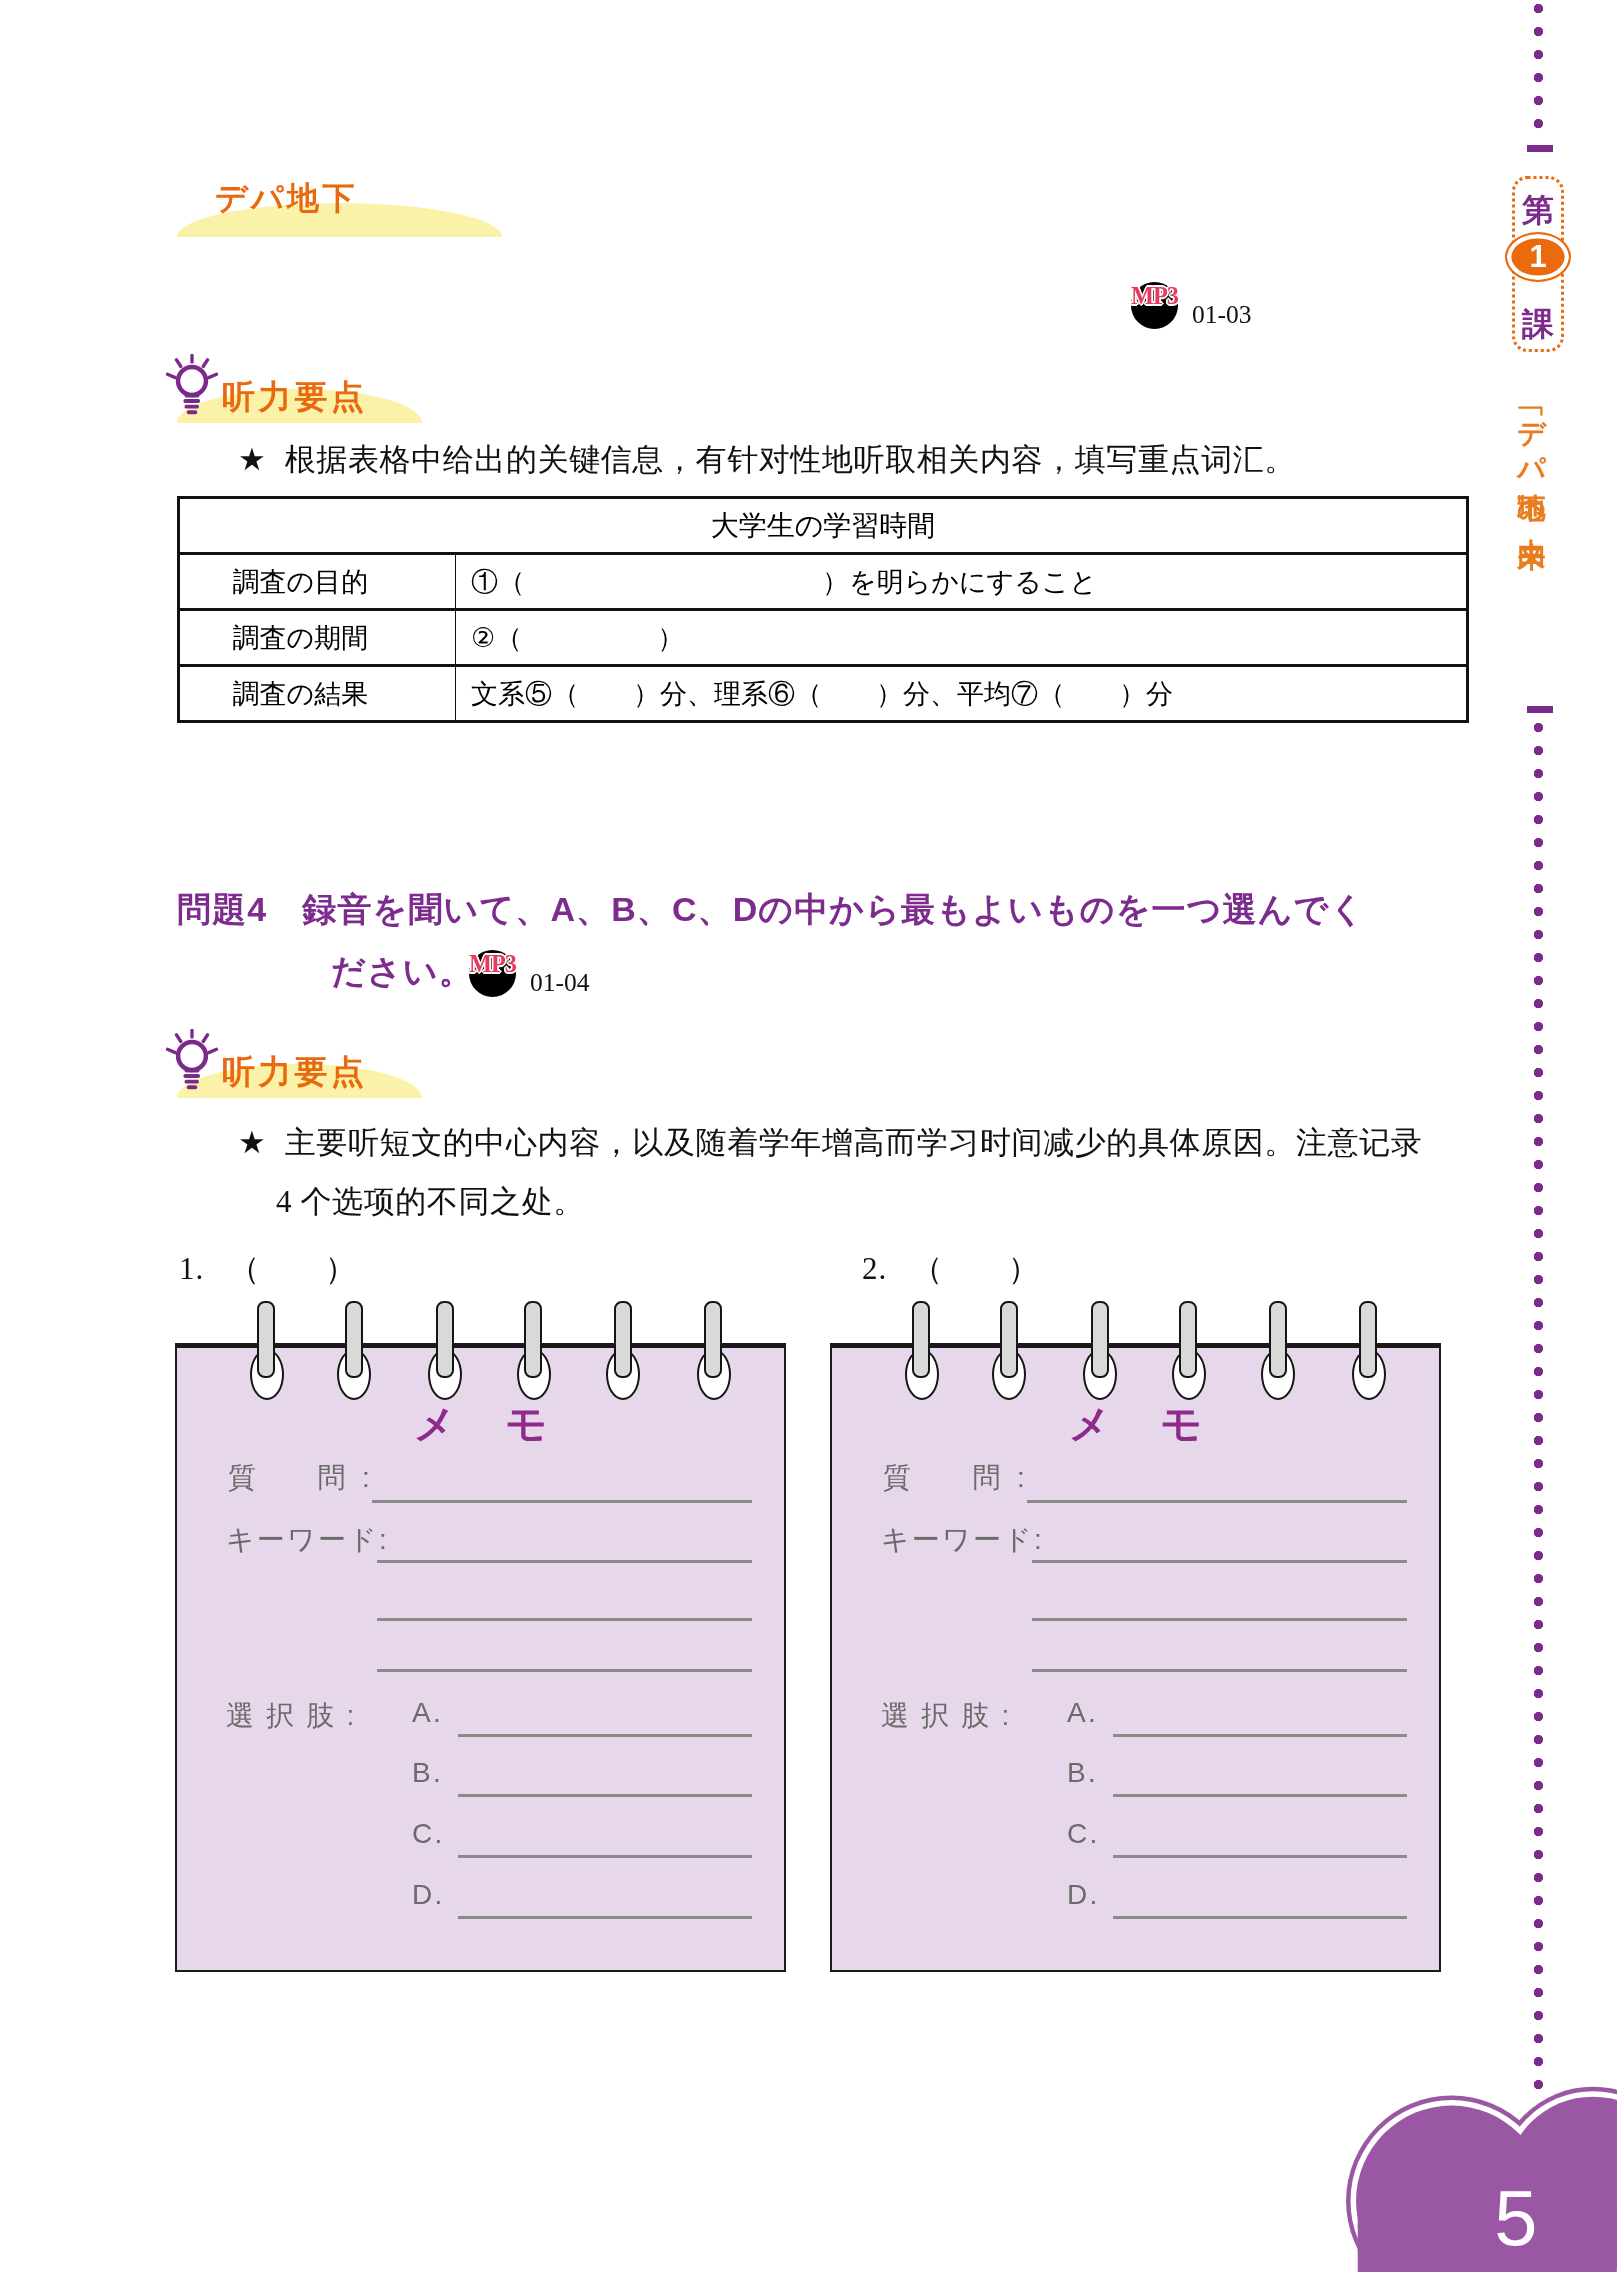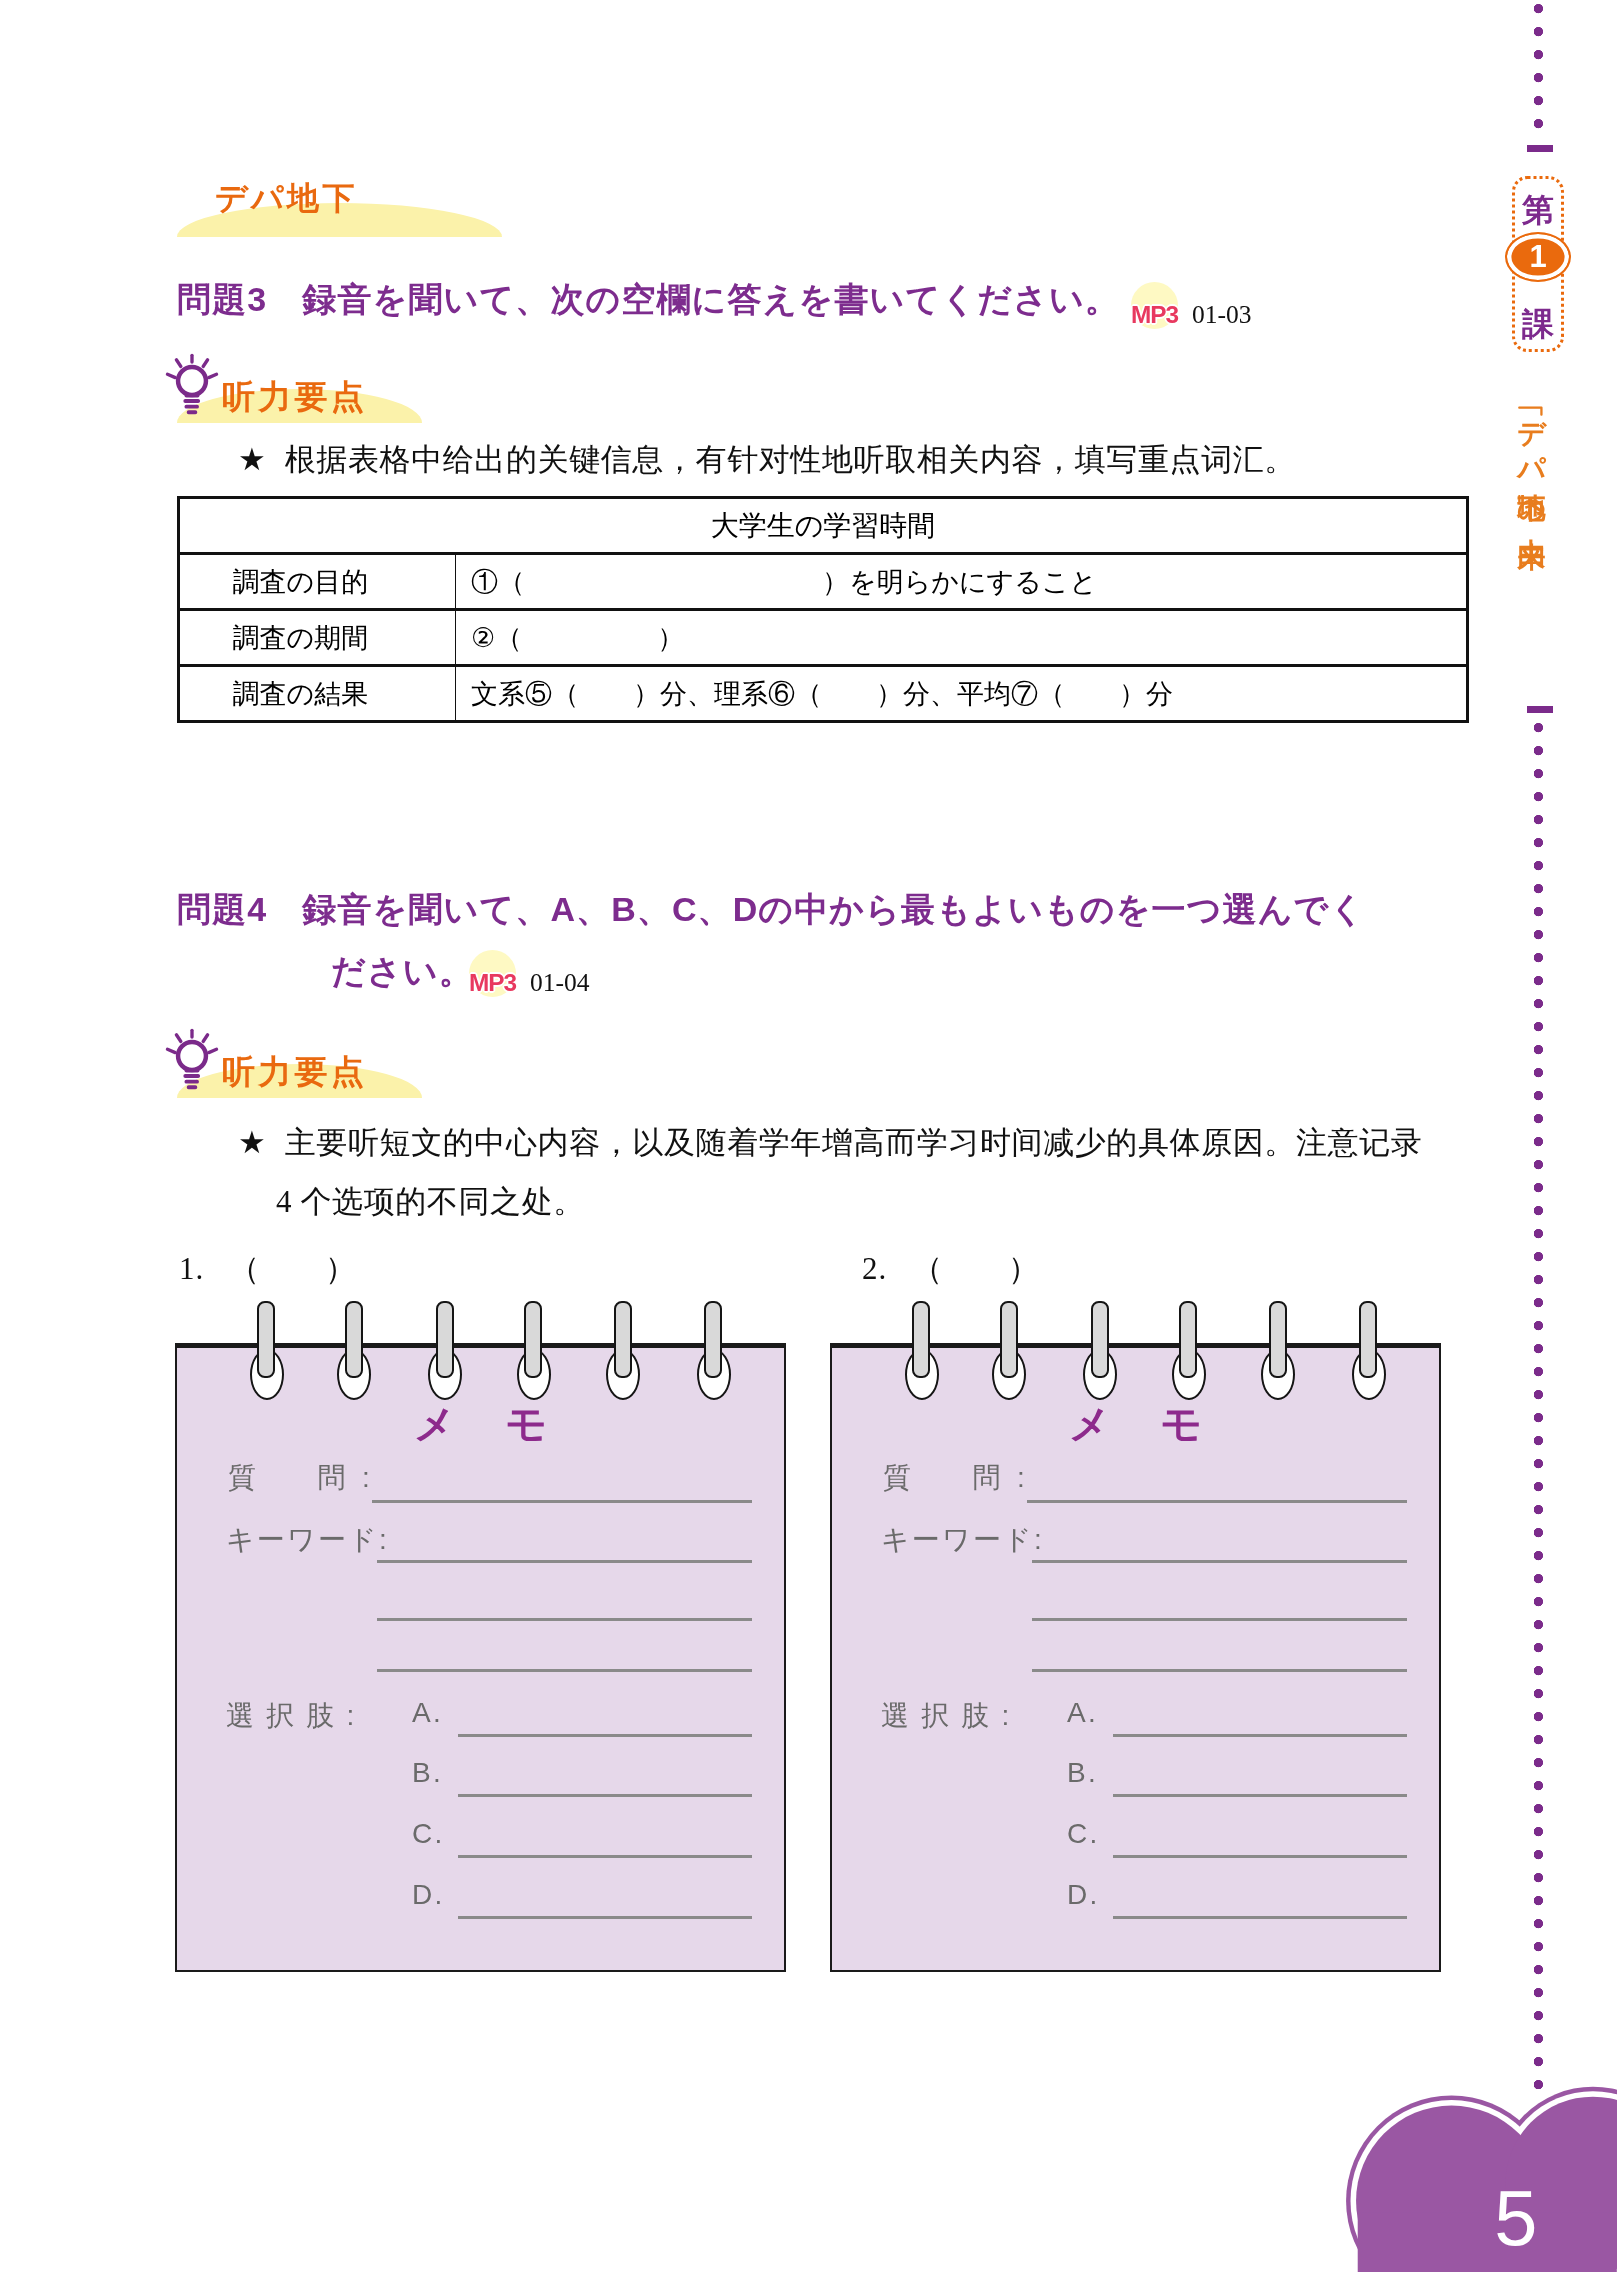--- a/index.html
+++ b/index.html
@@ -6,22 +6,22 @@
   #page{position:relative;width:1617px;height:2273px;background:#fff;overflow:hidden;
         font-family:"Liberation Sans",sans-serif;}
   .abs{position:absolute;}
 
   
   .yellow-blob{background:#fbf2aa;border-radius:50% 50% 0 0 / 100% 100% 0 0;}
   .orange-head{color:#e9690f;font-weight:bold;letter-spacing:3.3px;}
   .purple-head{color:#7d2c8e;font-weight:600;letter-spacing:1.1px;font-size:34px;line-height:1.1;}
 
   
-  .mp3{width:47px;height:47px;border-radius:50%;background:#fef9c3;display:flex;
-       align-items:flex-end;justify-content:center;overflow:visible;}
+  .mp3{width:47px;height:47px;border-radius:50%;background:#000000;display:flex;
+       align-items:flex-start;justify-content:center;overflow:visible;font-family:Liberation Serif, serif;}
   .mp3 span{font-size:24.4px;font-weight:bold;color:#e8395f;letter-spacing:-1.1px;
        text-shadow:1.7px 0 0 #fff,-1.7px 0 0 #fff,0 1.7px 0 #fff,0 -1.7px 0 #fff,
                    1.1px 1.1px 0 #fff,-1.1px -1.1px 0 #fff,1.1px -1.1px 0 #fff,-1.1px 1.1px 0 #fff;}
   .track{font-family:"Liberation Serif",serif;font-size:25.5px;color:#111;}
 
   
   .tip-line{font-family:"Liberation Serif",serif;font-size:31px;color:#111;letter-spacing:0.6px;}
 
   
   .qtable{left:177px;top:496px;width:1286px;border:3.3px solid #111;}
@@ -72,21 +72,20 @@
   .ansline{font-family:"Liberation Serif",serif;font-size:31px;color:#111;letter-spacing:1.1px;}
 </style>
 </head>
 <body>
 
 <div id="page">
 
   <div class="abs yellow-blob" style="left:177px;top:203px;width:325px;height:34px;"></div>
   <div class="abs orange-head" style="left:215px;top:177px;font-size:32px;">デパ地下</div>
 
-  <div class="abs purple-head" style="left:177px;top:281px;">問題3　録音を聞いて、次の空欄に答えを書いてください。</div>
   <div class="abs mp3" style="left:1131px;top:282px;">
     <span>MP3</span>
   </div>
   <div class="abs track" style="left:1192px;top:300px;">01-03</div>
 
   <div class="abs yellow-blob" style="left:177px;top:389px;width:245px;height:34px;"></div>
   <svg class="abs bulb" viewBox="0 0 104 118" style="left:163px;top:353px;">
     <g stroke="#7b2a8a" stroke-width="6" stroke-linecap="round" fill="none">
       <line x1="52" y1="4" x2="52" y2="16"></line>
       <line x1="24" y1="12" x2="32" y2="24"></line>

